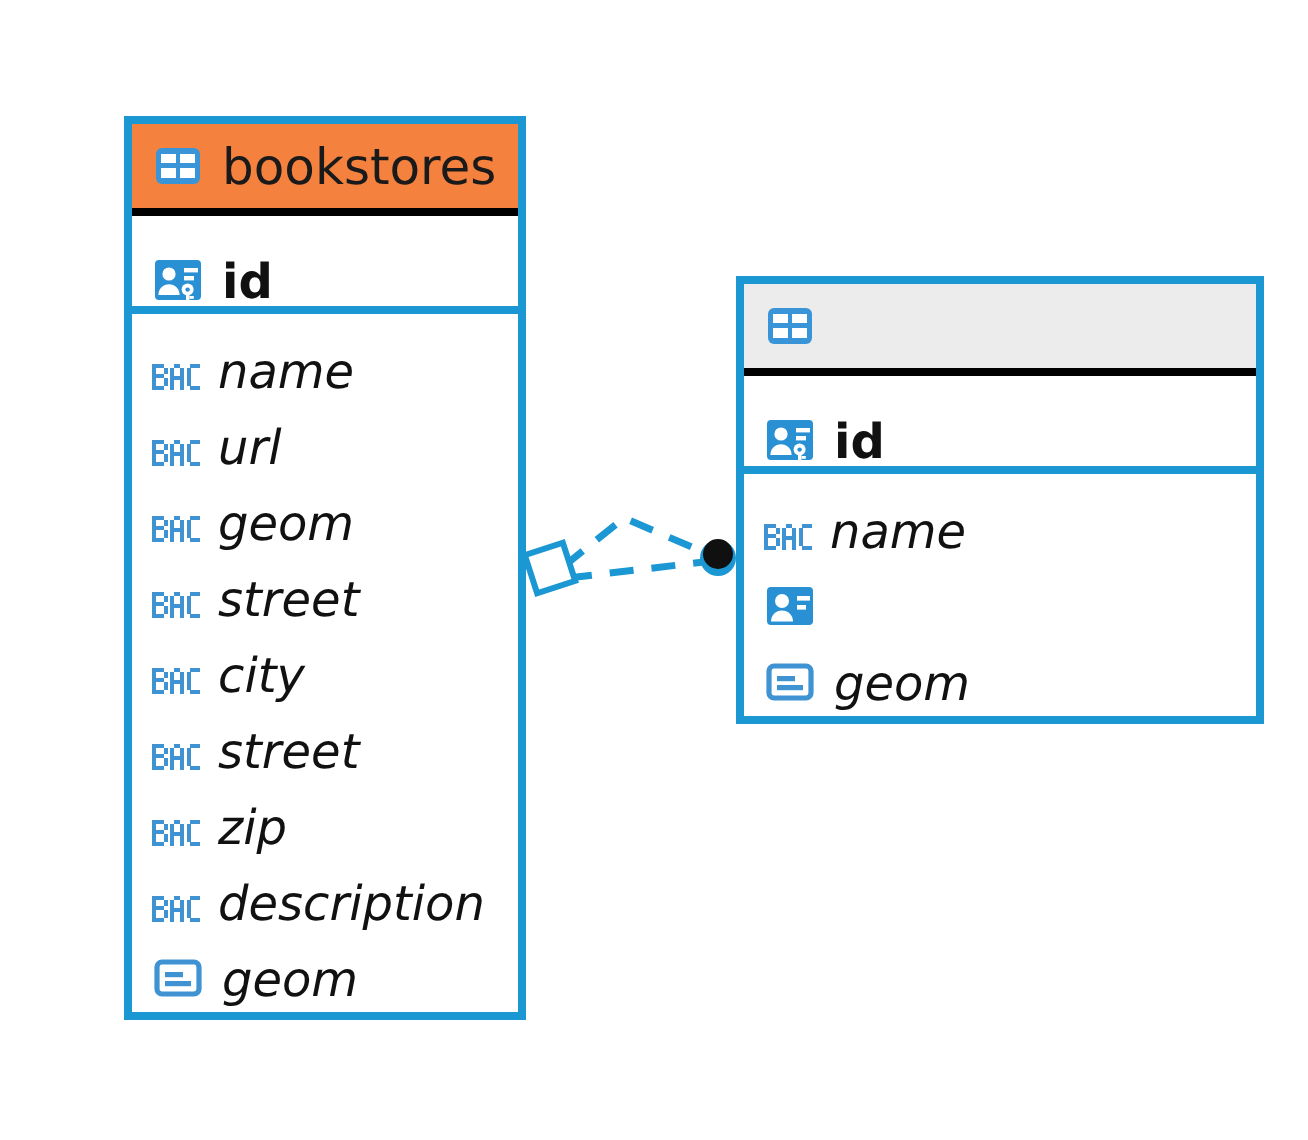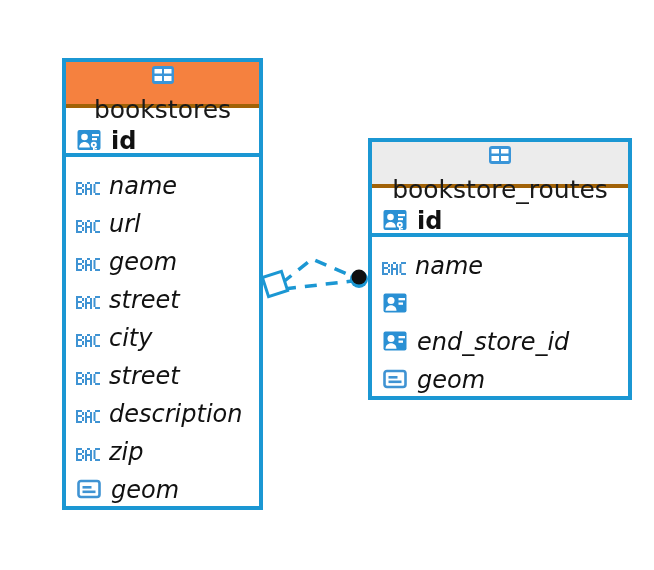--- a/index.html
+++ b/index.html
@@ -30,22 +30,21 @@
     background: #ffffff;
   }
 
   .entity-header {
     display: flex;
     align-items: center;
     box-sizing: border-box;
     gap: 9px;
     padding: 0 10px;
     height: 46px;
-    border-bottom: 4px solid #a16207;
-    flex-direction: column;
+    border-bottom: 4px solid #000000;
   }
   .entity-header.accent-orange { background: #f5813f; }
   .entity-header.accent-grey   { background: #ececec; }
 
   .entity-title {
     font-size: 25px;
     color: #1a1a1a;
     line-height: 1;
     white-space: nowrap;
   }
@@ -288,42 +287,42 @@
               <rect x="2" y="14" width="4" height="2"></rect>
             <rect x="9" y="5" width="2" height="11"></rect>
               <rect x="11" y="3" width="3" height="2"></rect>
             <rect x="14" y="5" width="2" height="11"></rect>
               <rect x="11" y="9" width="3" height="2"></rect>
             <rect x="19" y="3" width="5" height="2"></rect>
               <rect x="17.5" y="5" width="2" height="9"></rect>
             <rect x="19" y="14" width="5" height="2"></rect>
           </g>
         </svg>
+        <span class="field-label">zip</span>
+      </div>
+
+      <div class="field-row">
+        <svg class="ficon small" viewBox="0 0 24 19">
+          <g fill="#3f93d3">
+            <rect x="0" y="3" width="2" height="13"></rect>
+              <rect x="2" y="3" width="4" height="2"></rect>
+            <rect x="6" y="5" width="2" height="3"></rect>
+              <rect x="2" y="8" width="4" height="2"></rect>
+            <rect x="6" y="10" width="2" height="4"></rect>
+              <rect x="2" y="14" width="4" height="2"></rect>
+            <rect x="9" y="5" width="2" height="11"></rect>
+              <rect x="11" y="3" width="3" height="2"></rect>
+            <rect x="14" y="5" width="2" height="11"></rect>
+              <rect x="11" y="9" width="3" height="2"></rect>
+            <rect x="19" y="3" width="5" height="2"></rect>
+              <rect x="17.5" y="5" width="2" height="9"></rect>
+            <rect x="19" y="14" width="5" height="2"></rect>
+          </g>
+        </svg>
         <span class="field-label">description</span>
-      </div>
-
-      <div class="field-row">
-        <svg class="ficon small" viewBox="0 0 24 19">
-          <g fill="#3f93d3">
-            <rect x="0" y="3" width="2" height="13"></rect>
-              <rect x="2" y="3" width="4" height="2"></rect>
-            <rect x="6" y="5" width="2" height="3"></rect>
-              <rect x="2" y="8" width="4" height="2"></rect>
-            <rect x="6" y="10" width="2" height="4"></rect>
-              <rect x="2" y="14" width="4" height="2"></rect>
-            <rect x="9" y="5" width="2" height="11"></rect>
-              <rect x="11" y="3" width="3" height="2"></rect>
-            <rect x="14" y="5" width="2" height="11"></rect>
-              <rect x="11" y="9" width="3" height="2"></rect>
-            <rect x="19" y="3" width="5" height="2"></rect>
-              <rect x="17.5" y="5" width="2" height="9"></rect>
-            <rect x="19" y="14" width="5" height="2"></rect>
-          </g>
-        </svg>
-        <span class="field-label">zip</span>
       </div>
 
       <div class="field-row">
         <svg class="ficon" viewBox="0 0 26 26">
           <rect x="2.5" y="5" width="21" height="16" rx="2.5" fill="none" stroke="#3f93d3" stroke-width="2.6"></rect>
           <rect x="6.5" y="10" width="9" height="2.6" fill="#3f93d3"></rect>
           <rect x="6.5" y="14.5" width="13" height="2.6" fill="#3f93d3"></rect>
         </svg>
         <span class="field-label">geom</span>
       </div>
@@ -334,21 +333,20 @@
   <div class="entity" id="entity-1" style="left:368px; top:138px; width:264px;">
 
     <div class="entity-header accent-grey">
       <svg class="ficon" viewBox="0 0 26 26">
         <rect x="2" y="4" width="22" height="18" rx="3" fill="#3a95d8"></rect>
         <rect x="4.5" y="7" width="7.5" height="4.5" fill="#ffffff"></rect>
         <rect x="14" y="7" width="7.5" height="4.5" fill="#ffffff"></rect>
         <rect x="4.5" y="14" width="7.5" height="5" fill="#ffffff"></rect>
         <rect x="14" y="14" width="7.5" height="5" fill="#ffffff"></rect>
       </svg>
-      <span class="entity-title">bookstore_routes</span>
     </div>
 
     <div class="pk-section">
       <div class="field-row">
         <svg class="ficon" viewBox="0 0 26 26">
           <rect x="1.5" y="3" width="23" height="20" rx="2" fill="#2a90d4"></rect>
           <circle cx="8.5" cy="10" r="3.3" fill="#ffffff"></circle>
           <path d="M3.2 20.5c0-3.3 2.4-5.4 5.3-5.4s5.3 2.1 5.3 5.4z" fill="#ffffff"></path>
           <rect x="16" y="7" width="7" height="2.2" fill="#ffffff"></rect>
           <rect x="16" y="11" width="5" height="2.2" fill="#ffffff"></rect>
@@ -387,30 +385,20 @@
       <div class="field-row">
         <svg class="ficon" viewBox="0 0 26 26">
           <rect x="1.5" y="3.5" width="23" height="19" rx="2" fill="#2a90d4"></rect>
           <circle cx="9" cy="10.5" r="3.5" fill="#ffffff"></circle>
           <path d="M3.5 20.8c0-3.4 2.5-5.6 5.5-5.6s5.5 2.2 5.5 5.6z" fill="#ffffff"></path>
           <rect x="16.5" y="8" width="6.5" height="2.3" fill="#ffffff"></rect>
           <rect x="16.5" y="12.5" width="4.5" height="2.3" fill="#ffffff"></rect>
         </svg>
       </div>
 
-      <div class="field-row">
-        <svg class="ficon" viewBox="0 0 26 26">
-          <rect x="1.5" y="3.5" width="23" height="19" rx="2" fill="#2a90d4"></rect>
-          <circle cx="9" cy="10.5" r="3.5" fill="#ffffff"></circle>
-          <path d="M3.5 20.8c0-3.4 2.5-5.6 5.5-5.6s5.5 2.2 5.5 5.6z" fill="#ffffff"></path>
-          <rect x="16.5" y="8" width="6.5" height="2.3" fill="#ffffff"></rect>
-          <rect x="16.5" y="12.5" width="4.5" height="2.3" fill="#ffffff"></rect>
-        </svg>
-        <span class="field-label">end_store_id</span>
-      </div>
 
       <div class="field-row">
         <svg class="ficon" viewBox="0 0 26 26">
           <rect x="2.5" y="5" width="21" height="16" rx="2.5" fill="none" stroke="#3f93d3" stroke-width="2.6"></rect>
           <rect x="6.5" y="10" width="9" height="2.6" fill="#3f93d3"></rect>
           <rect x="6.5" y="14.5" width="13" height="2.6" fill="#3f93d3"></rect>
         </svg>
         <span class="field-label">geom</span>
       </div>
 

